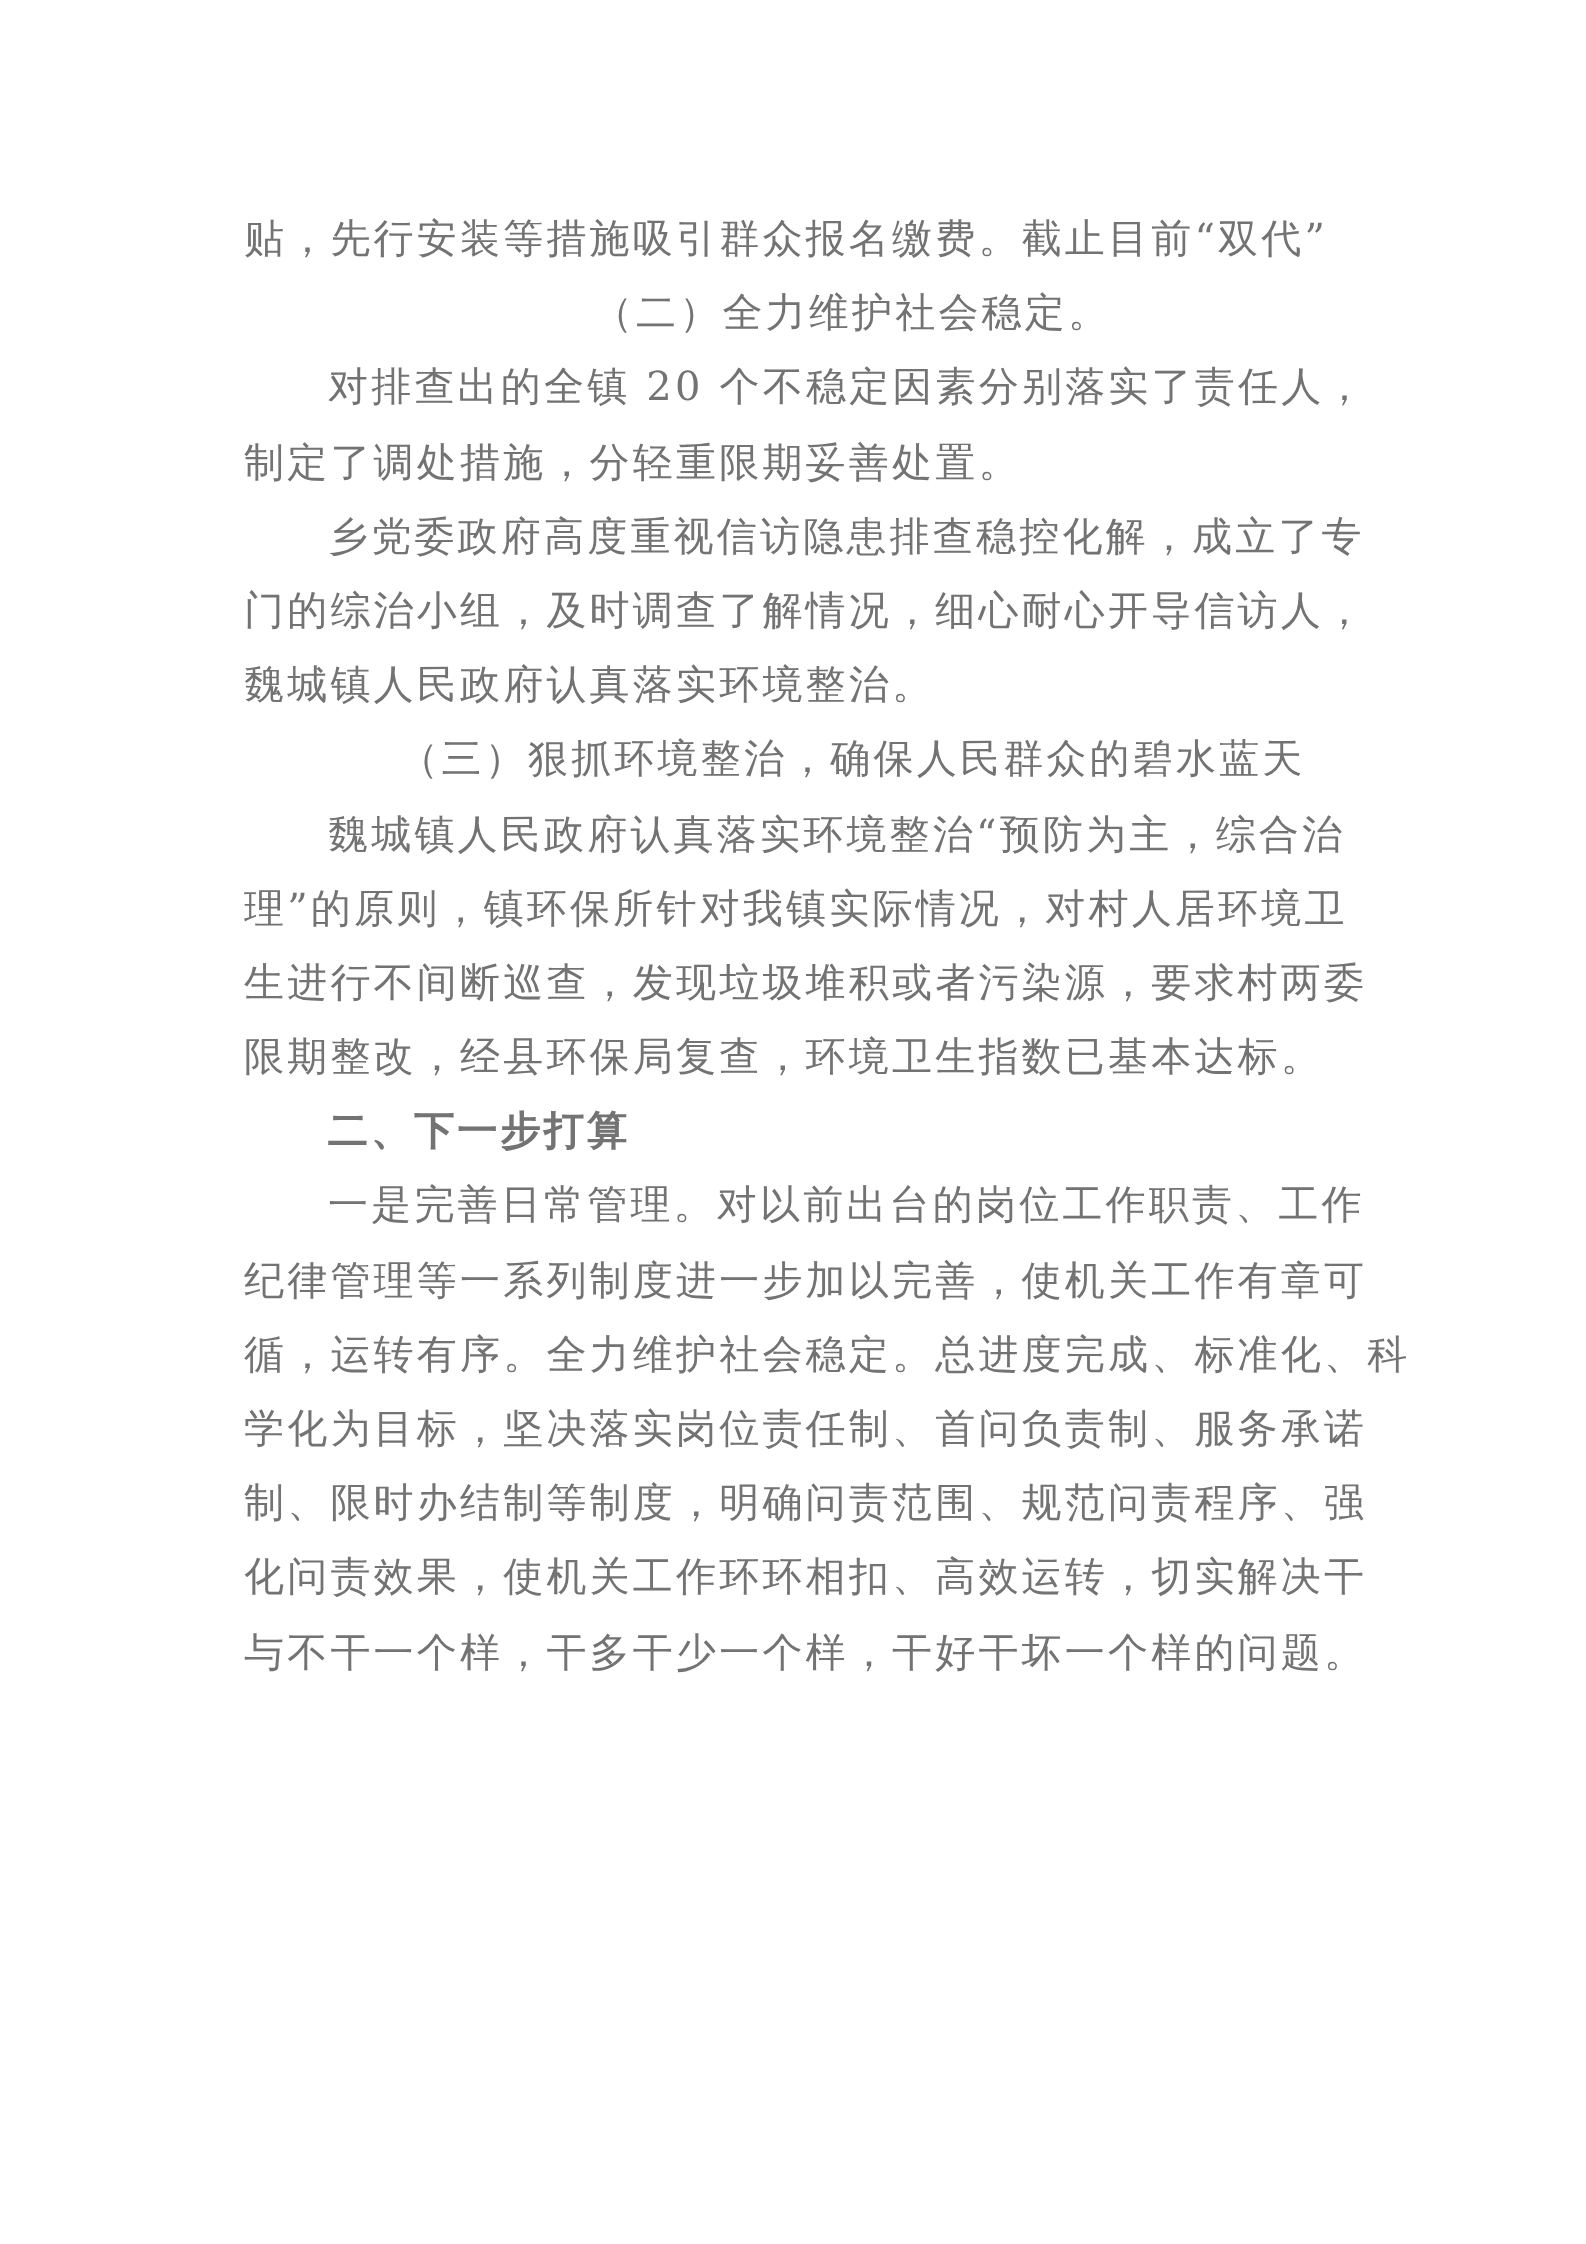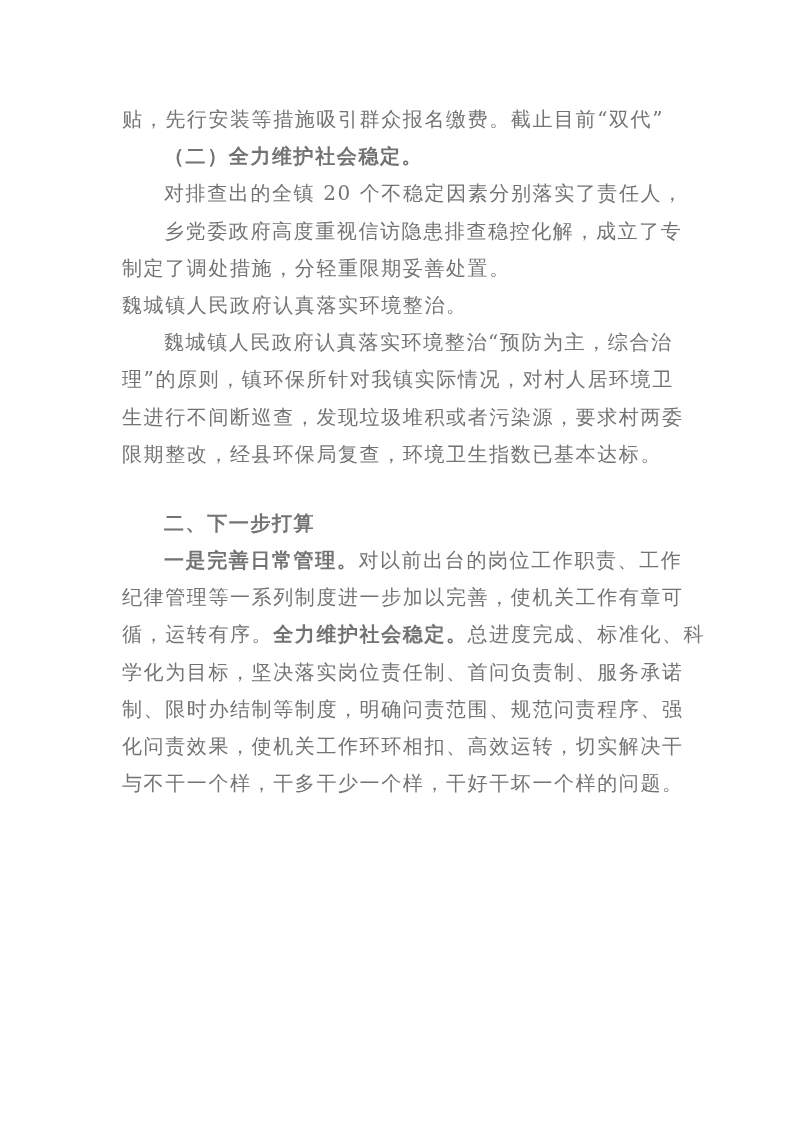--- a/index.html
+++ b/index.html
@@ -4,38 +4,40 @@
 <style>
   html, body { margin: 0; padding: 0; background: #ffffff; }
   body { width: 793px; height: 1122px; position: relative; overflow: hidden; }
   .page {
     position: absolute; left: 122px; top: 102px; width: 566px;
     font-family: "DejaVu Serif", "Liberation Serif", serif;
     font-size: 20px; color: #737373; letter-spacing: 1.6px;
   }
   .line { height: 37.2px; line-height: 34px; white-space: nowrap; }
   .indent { padding-left: 42px; }
-  .heading { font-weight: bold; margin-top: 32px; }
+  .heading { font-weight: bold; }
   .kai { font-family: "DejaVu Serif", "Liberation Serif", serif; }
-  .b { font-weight: bold; }
+  .b { font-weight: normal; text-align: center; }
 </style>
 </head>
 <body>
 
 <div class="page">
   <div class="line">贴，先行安装等措施吸引群众报名缴费。截止目前“双代”</div>
 
   <div class="line indent kai b">（二）全力维护社会稳定。</div>
 
   <div class="line indent">对排查出的全镇 20 个不稳定因素分别落实了责任人，</div>
+  <div class="line">制定了调处措施，分轻重限期妥善处置。</div>
+
   <div class="line indent">乡党委政府高度重视信访隐患排查稳控化解，成立了专</div>
-
-  <div class="line">制定了调处措施，分轻重限期妥善处置。</div>
+  <div class="line">门的综治小组，及时调查了解情况，细心耐心开导信访人，</div>
   <div class="line">魏城镇人民政府认真落实环境整治。</div>
 
+  <div class="line indent kai b">（三）狠抓环境整治，确保人民群众的碧水蓝天</div>
 
   <div class="line indent">魏城镇人民政府认真落实环境整治“预防为主，综合治</div>
   <div class="line">理”的原则，镇环保所针对我镇实际情况，对村人居环境卫</div>
   <div class="line">生进行不间断巡查，发现垃圾堆积或者污染源，要求村两委</div>
   <div class="line">限期整改，经县环保局复查，环境卫生指数已基本达标。</div>
 
   <div class="line indent heading" style="font-family:'DejaVu Sans','Liberation Sans',sans-serif;">二、下一步打算</div>
 
   <div class="line indent">
     <span class="b">一是完善日常管理。</span><span>对以前出台的岗位工作职责、工作</span>

